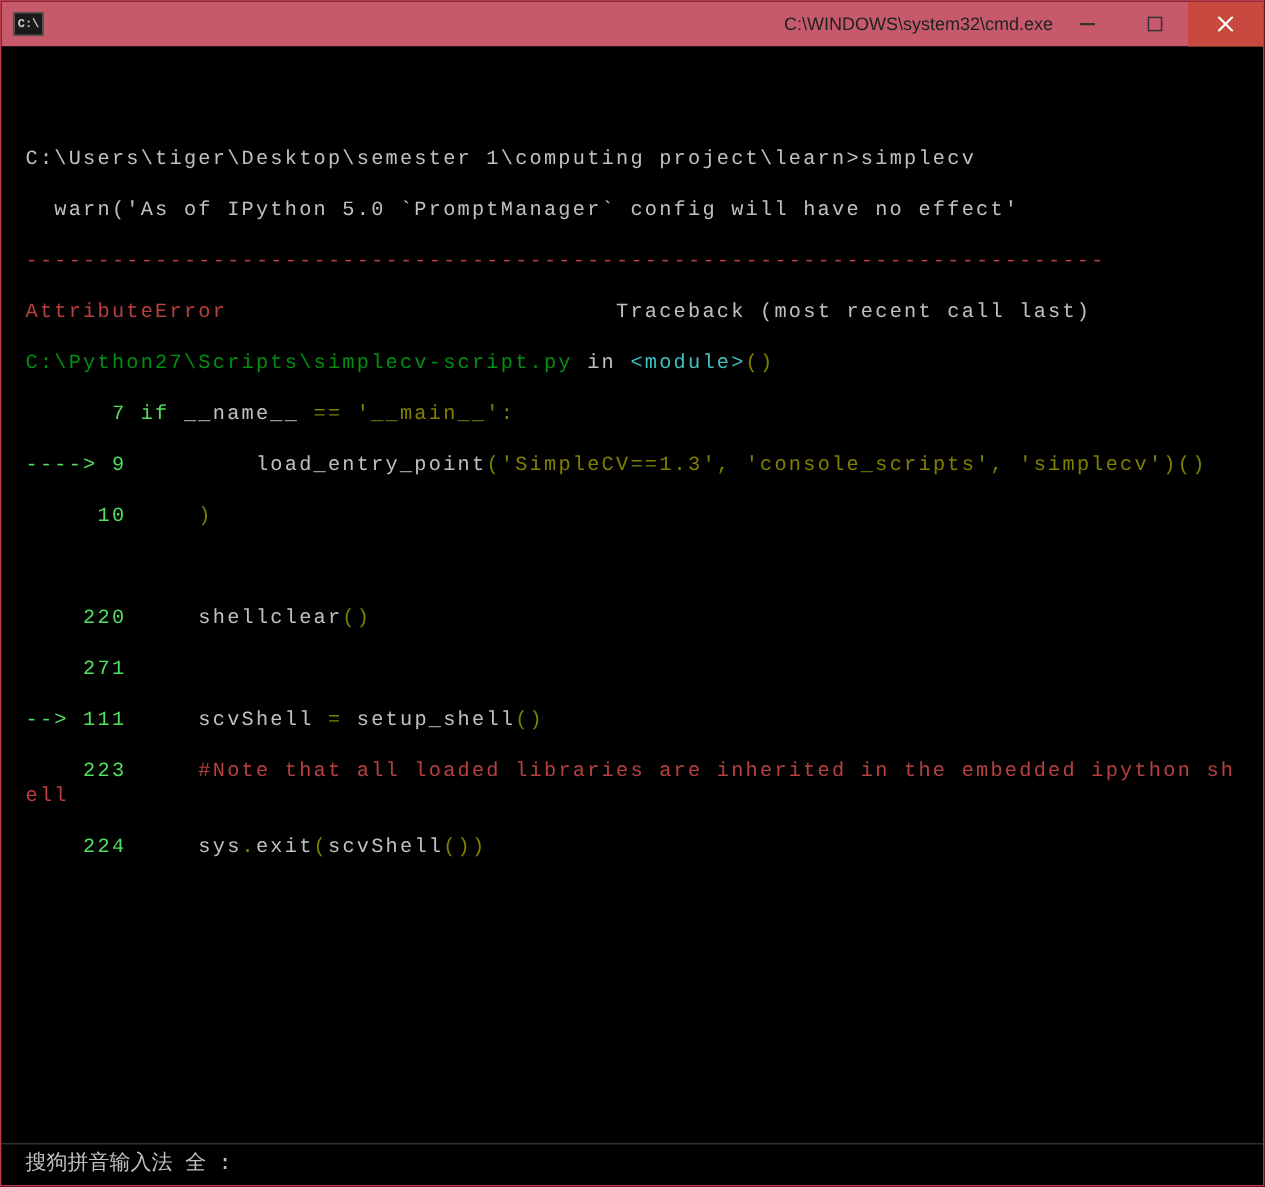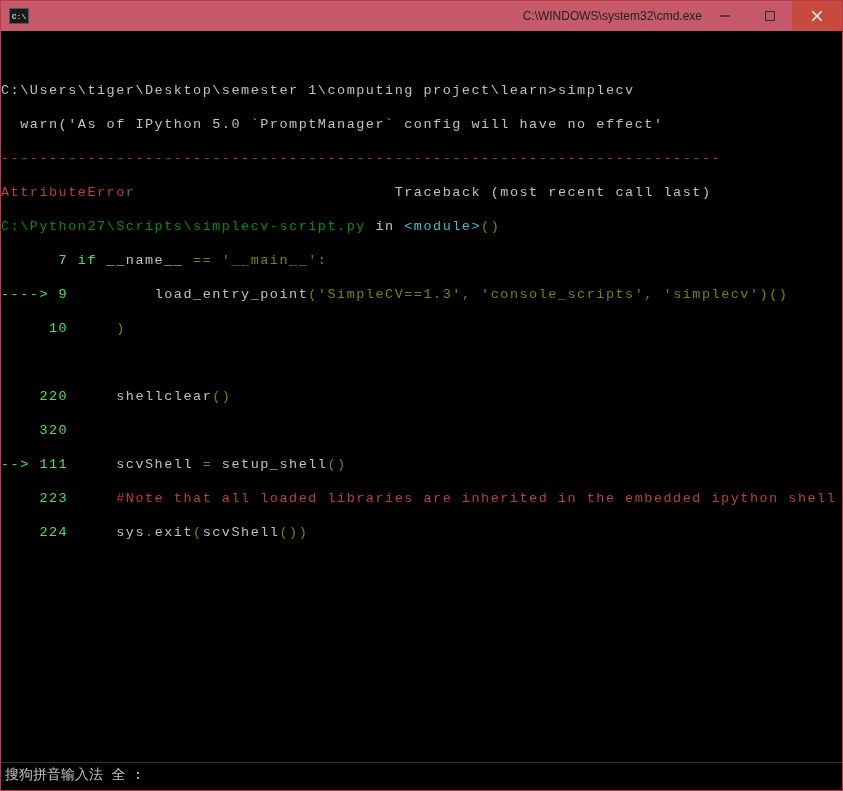--- a/index.html
+++ b/index.html
@@ -62,21 +62,21 @@
       background: #c84a3f;
       width: 50px;
     }
     .window-btn svg {
       width: 10px;
       height: 10px;
     }
     .terminal {
       background: #000;
       color: #c0c0c0;
-      padding: 0;
+      padding: 16px;
       font-family: 'Courier New', Consolas, monospace;
       font-size: 13.5px;
       line-height: 17px;
       letter-spacing: 1.5px;
       white-space: pre;
       height: calc(100% - 58px);
       overflow: hidden;
     }
     .terminal .line {
       white-space: pre-wrap;
@@ -88,21 +88,21 @@
     .red { color: #b84040; }
     .cyan { color: #40c0c0; }
     .darkyellow { color: #808000; }
     .statusbar {
       height: 28px;
       background: #000;
       border-top: 1px solid #303030;
       color: #c0c0c0;
       font-family: 'Microsoft YaHei', Consolas, monospace;
       font-size: 14px;
-      padding: 3px 4px;
+      padding: 3px 16px;
       letter-spacing: 0;
     }
     .blank { height: 17px; }
   </style>
 </head>
 <body>
 
 <div class="titlebar">
   <div class="titlebar-icon">
       <span>C:\</span>
@@ -133,21 +133,21 @@
 <div class="line"><span class="gray">C:\Users\tiger\Desktop\semester 1\computing project\learn&gt;</span><span class="gray">simplecv</span></div>
 <div class="line gray">  warn('As of IPython 5.0 `PromptManager` config will have no effect'</div>
 <div class="line red">---------------------------------------------------------------------------</div>
 <div class="line"><span class="red">AttributeError</span><span class="gray">                           </span><span class="gray">Traceback (most recent call last)</span></div>
 <div class="line"><span class="dgreen">C:\Python27\Scripts\simplecv-script.py</span><span class="gray"> in </span><span class="cyan">&lt;module&gt;</span><span class="darkyellow">()</span></div>
 <div class="line"><span class="green">      7 </span><span class="green">if</span><span class="gray"> __name__ </span><span class="darkyellow">==</span><span class="darkyellow"> '__main__'</span><span class="darkyellow">:</span></div>
 <div class="line"><span class="green">----&gt; </span><span class="green">9         </span><span class="gray">load_entry_point</span><span class="darkyellow">(</span><span class="darkyellow">'SimpleCV==1.3'</span><span class="darkyellow">,</span><span class="darkyellow"> 'console_scripts'</span><span class="darkyellow">,</span><span class="darkyellow"> 'simplecv'</span><span class="darkyellow">)()</span></div>
 <div class="line"><span class="green">     10     </span><span class="darkyellow">)</span></div>
 <div class="blank"></div>
 <div class="line"><span class="green">    220     </span><span class="gray">shellclear</span><span class="darkyellow">()</span></div>
-<div class="line"><span class="green">    320</span></div>
+<div class="line"><span class="green">    271</span></div>
 <div class="line"><span class="green">--&gt; </span><span class="green">111     </span><span class="gray">scvShell </span><span class="darkyellow">=</span><span class="gray"> setup_shell</span><span class="darkyellow">()</span></div>
 <div class="line"><span class="green">    223     </span><span class="red">#Note that all loaded libraries are inherited in the embedded ipython shell</span></div>
 <div class="line"><span class="green">    224     </span><span class="gray">sys</span><span class="darkyellow">.</span><span class="gray">exit</span><span class="darkyellow">(</span><span class="gray">scvShell</span><span class="darkyellow">())</span></div>
 <div class="blank"></div>
 
 
 
 
 
 

